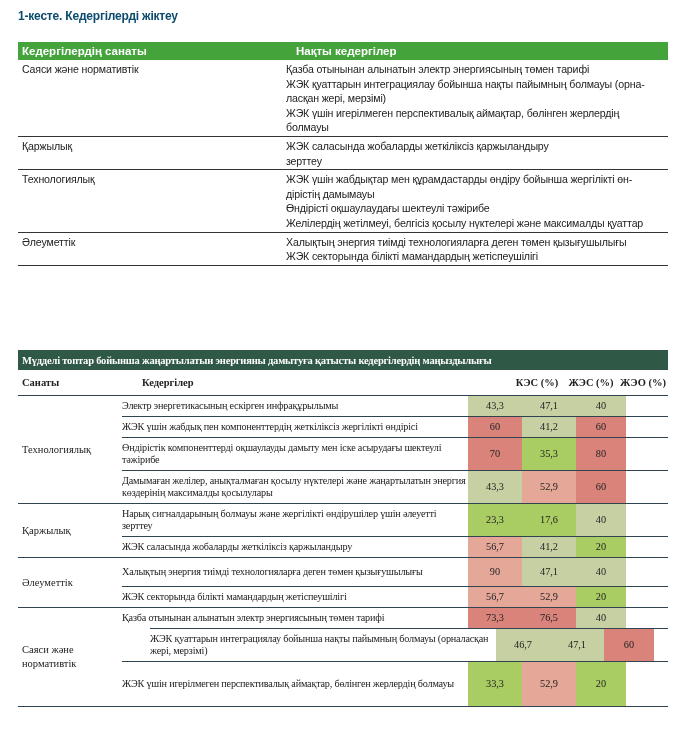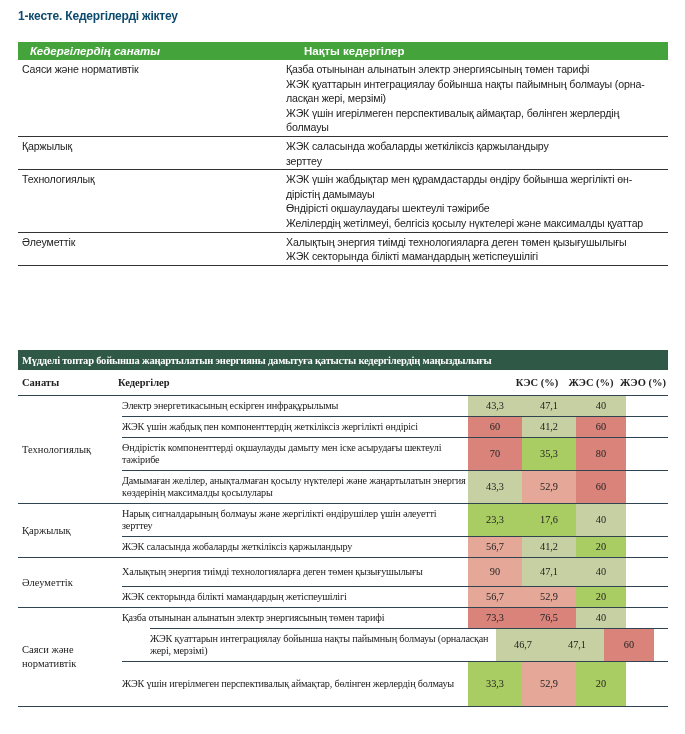--- a/index.html
+++ b/index.html
@@ -4,33 +4,33 @@
 <style>
   html, body { margin: 0; padding: 0; background: #ffffff; }
   body { width: 685px; height: 734px; position: relative; overflow: hidden; color: #222; }
   .sans { font-family: "Liberation Sans", "DejaVu Sans", sans-serif; }
   .serif { font-family: "Liberation Serif", "DejaVu Serif", serif; }
 
   
   .t1-title { position: absolute; left: 18px; top: 9px; font-size: 12px; font-weight: bold; color: #0c4a6e; letter-spacing: -0.2px; }
   .t1 { position: absolute; left: 18px; top: 42px; width: 650px; }
   .t1-head { height: 18px; background: #45a33c; color: #fff; font-size: 11.5px; font-weight: bold; display: flex; align-items: center; }
-  .t1-head .c1 { width: 264px; padding-left: 12px; font-style: italic; }
+  .t1-head .c1 { width: 264px; padding-left: 4px; }
   .t1-head .c2 { flex: 1; padding-left: 10px; }
   .t1-row { display: flex; border-bottom: 1.3px solid #333; font-size: 10.6px; line-height: 14.6px; letter-spacing: -0.15px; }
   .t1-row .c1 { width: 264px; padding-left: 4px; padding-top: 2px; }
   .t1-row .c2 { flex: 1; padding-left: 0; padding-top: 2px; padding-bottom: 1px; }
   .t1-row .c2 div { margin: 0; }
 
   
   .t2 { position: absolute; left: 18px; top: 350px; width: 650px; }
   .t2-caption { height: 20px; background: #2f5846; color: #fff; font-size: 10.5px; font-weight: bold; display: flex; align-items: center; padding-left: 4px; letter-spacing: -0.2px; }
   .t2-colhead { display: flex; height: 25px; align-items: center; font-size: 10.5px; font-weight: bold; border-bottom: 1.3px solid #2f4350; }
   .t2-colhead .cat { width: 96px; padding-left: 4px; }
-  .t2-colhead .bar { flex: 1; }
+  .t2-colhead .bar { flex: 1; margin-left: 24px; }
   .t2-colhead .num { width: 54px; text-align: center; }
   .t2-group { display: flex; border-bottom: 1.3px solid #2f4350; }
   .t2-group .cat { width: 100px; display: flex; align-items: center; font-size: 10.5px; padding-left: 4px; line-height: 14px; }
   .t2-group .rows { flex: 1; }
   .t2-row { display: flex; align-items: stretch; font-size: 10.2px; line-height: 12.5px; }
   .t2-row + .t2-row { border-top: 1.3px solid #2f4350; }
   .t2-row .bar { width: 346px; padding: 2px 0 2px 0; display: flex; align-items: center; letter-spacing: -0.2px; }
   .t2-row .num { width: 54px; display: flex; align-items: center; justify-content: center; font-size: 10.3px; }
   .t2-row .num.kes { width: 54px; }
   .t2-row .num.zhes { width: 54px; }

